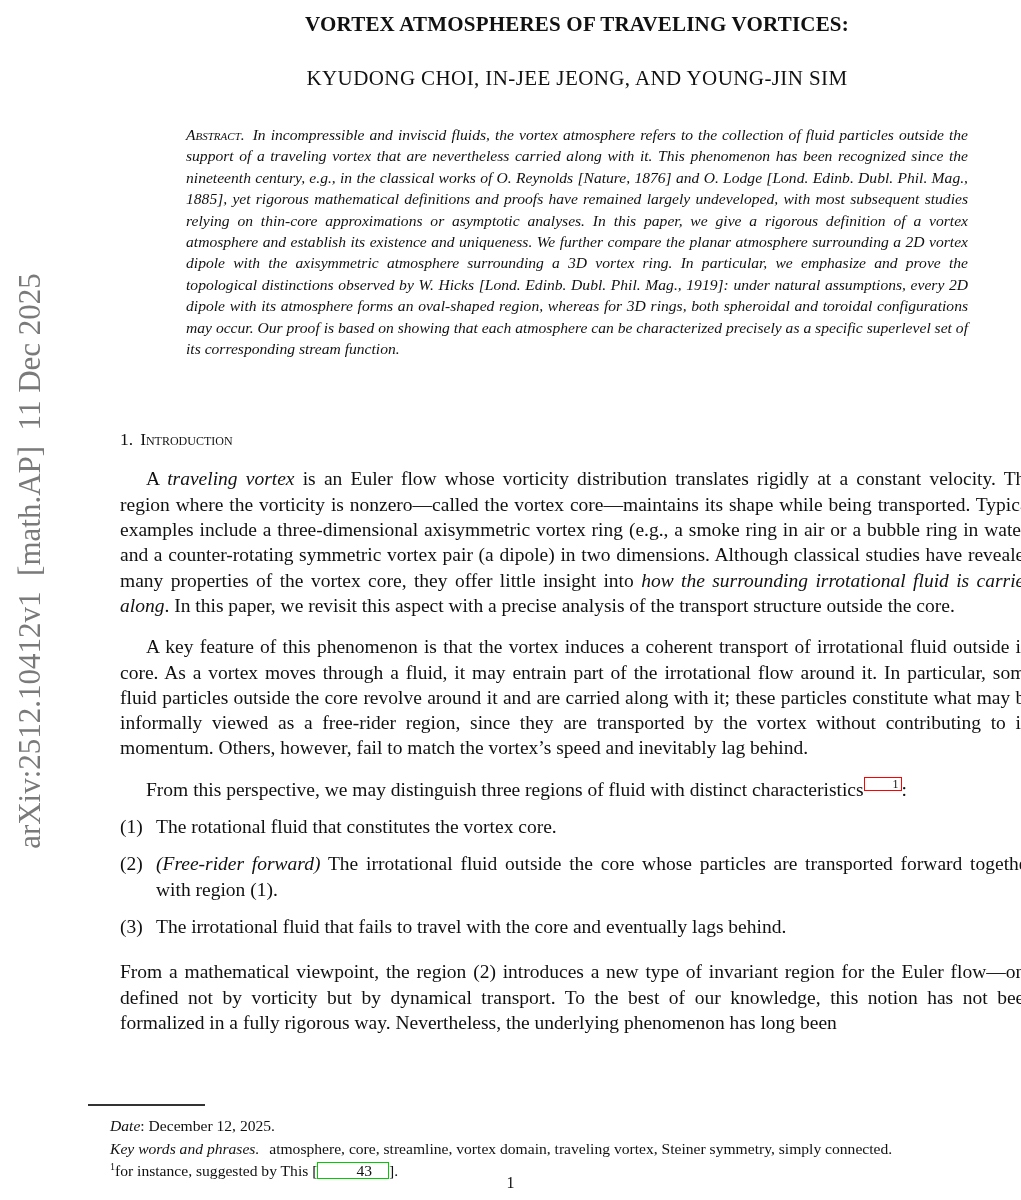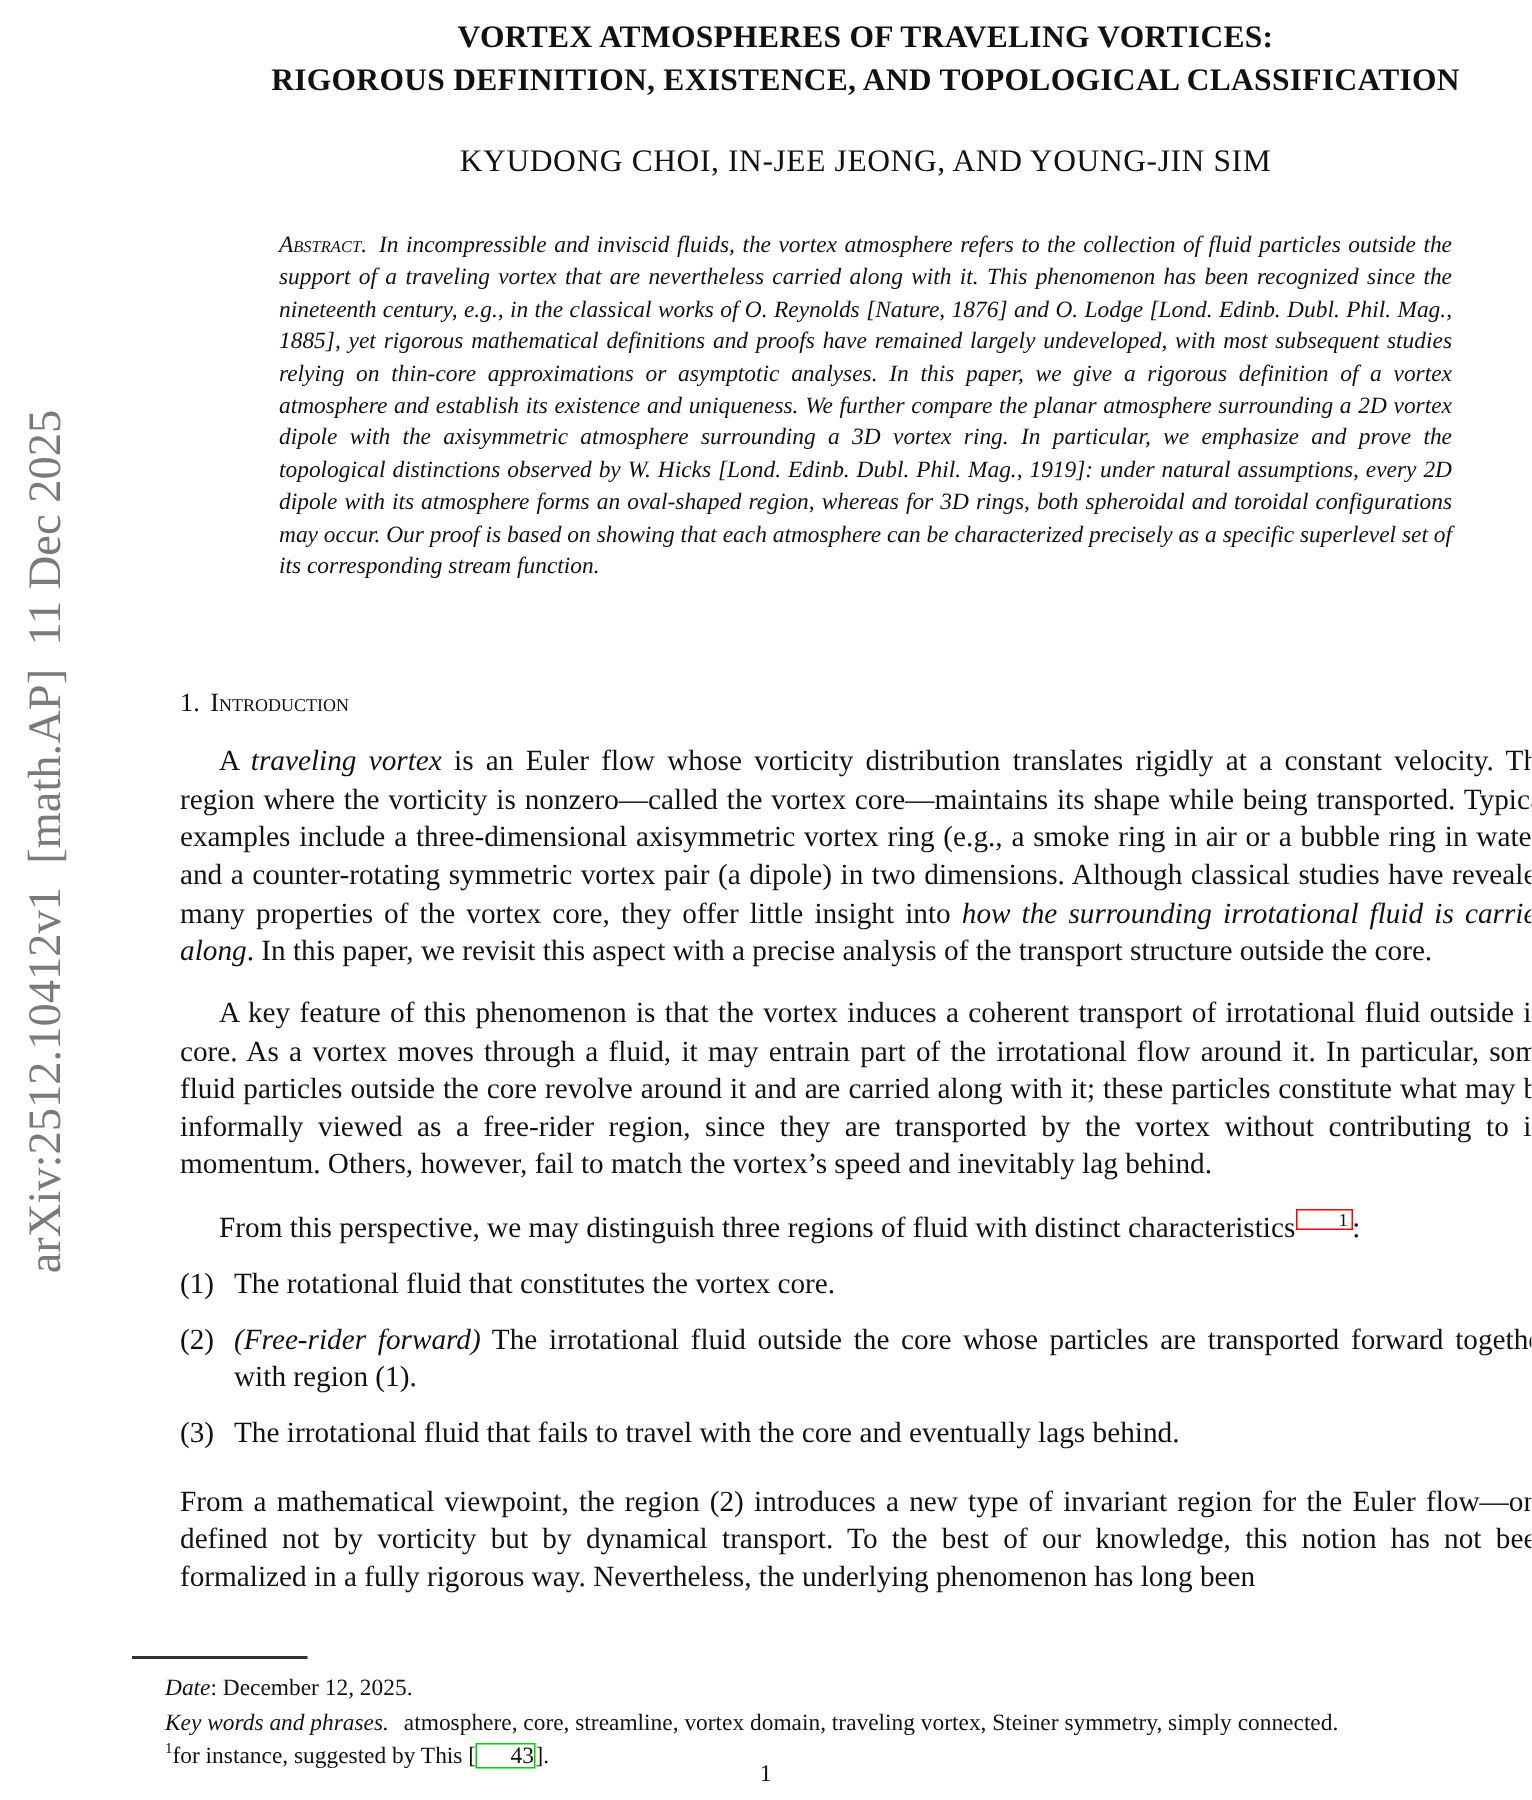--- a/index.html
+++ b/index.html
@@ -99,21 +99,21 @@
   }
   .footer-rule {
     width: 117px;
     height: 2px;
     background: #333333;
     margin-bottom: 9px;
   }
   .footer-line { text-indent: 22px; }
   .cite-box {
     border: 1.5px solid #00cc00;
-    padding: 0 0;
+    padding: 0 16px;
     display: inline-block;
     line-height: 15px;
   }
   .footnote-sup { font-size: 10px; vertical-align: super; line-height: 0; }
   .page-num {
     position: absolute;
     left: 0;
     right: 0;
     top: 1174px;
     text-align: center;
@@ -125,21 +125,20 @@
 <body>
 
 <div class="page">
 
   <div class="watermark">arXiv:2512.10412v1  [math.AP]  11 Dec 2025</div>
 
   <div class="content">
 
     <h1 class="title">
       <span>VORTEX ATMOSPHERES OF TRAVELING VORTICES:</span><br>
-      <span>RIGOROUS DEFINITION, EXISTENCE, AND TOPOLOGICAL CLASSIFICATION</span>
     </h1>
 
     <div class="authors">KYUDONG CHOI, IN-JEE JEONG, AND YOUNG-JIN SIM</div>
 
     <div class="abstract">
       <span class="abs-label">Abstract.</span><span>In incompressible and inviscid fluids, the vortex atmosphere refers to the collection of fluid particles outside the support of a traveling vortex that are nevertheless carried along with it. This phenomenon has been recognized since the nineteenth century, e.g., in the classical works of O. Reynolds [Nature, 1876] and O. Lodge [Lond. Edinb. Dubl. Phil. Mag., 1885], yet rigorous mathematical definitions and proofs have remained largely undeveloped, with most subsequent studies relying on thin-core approximations or asymptotic analyses. In this paper, we give a rigorous definition of a vortex atmosphere and establish its existence and uniqueness. We further compare the planar atmosphere surrounding a 2D vortex dipole with the axisymmetric atmosphere surrounding a 3D vortex ring. In particular, we emphasize and prove the topological distinctions observed by W. Hicks [Lond. Edinb. Dubl. Phil. Mag., 1919]: under natural assumptions, every 2D dipole with its atmosphere forms an oval-shaped region, whereas for 3D rings, both spheroidal and toroidal configurations may occur. Our proof is based on showing that each atmosphere can be characterized precisely as a specific superlevel set of its corresponding stream function.</span>
     </div>
 
     <div class="section-heading">
       <span class="num">1.</span><span class="sc">Introduction</span>

